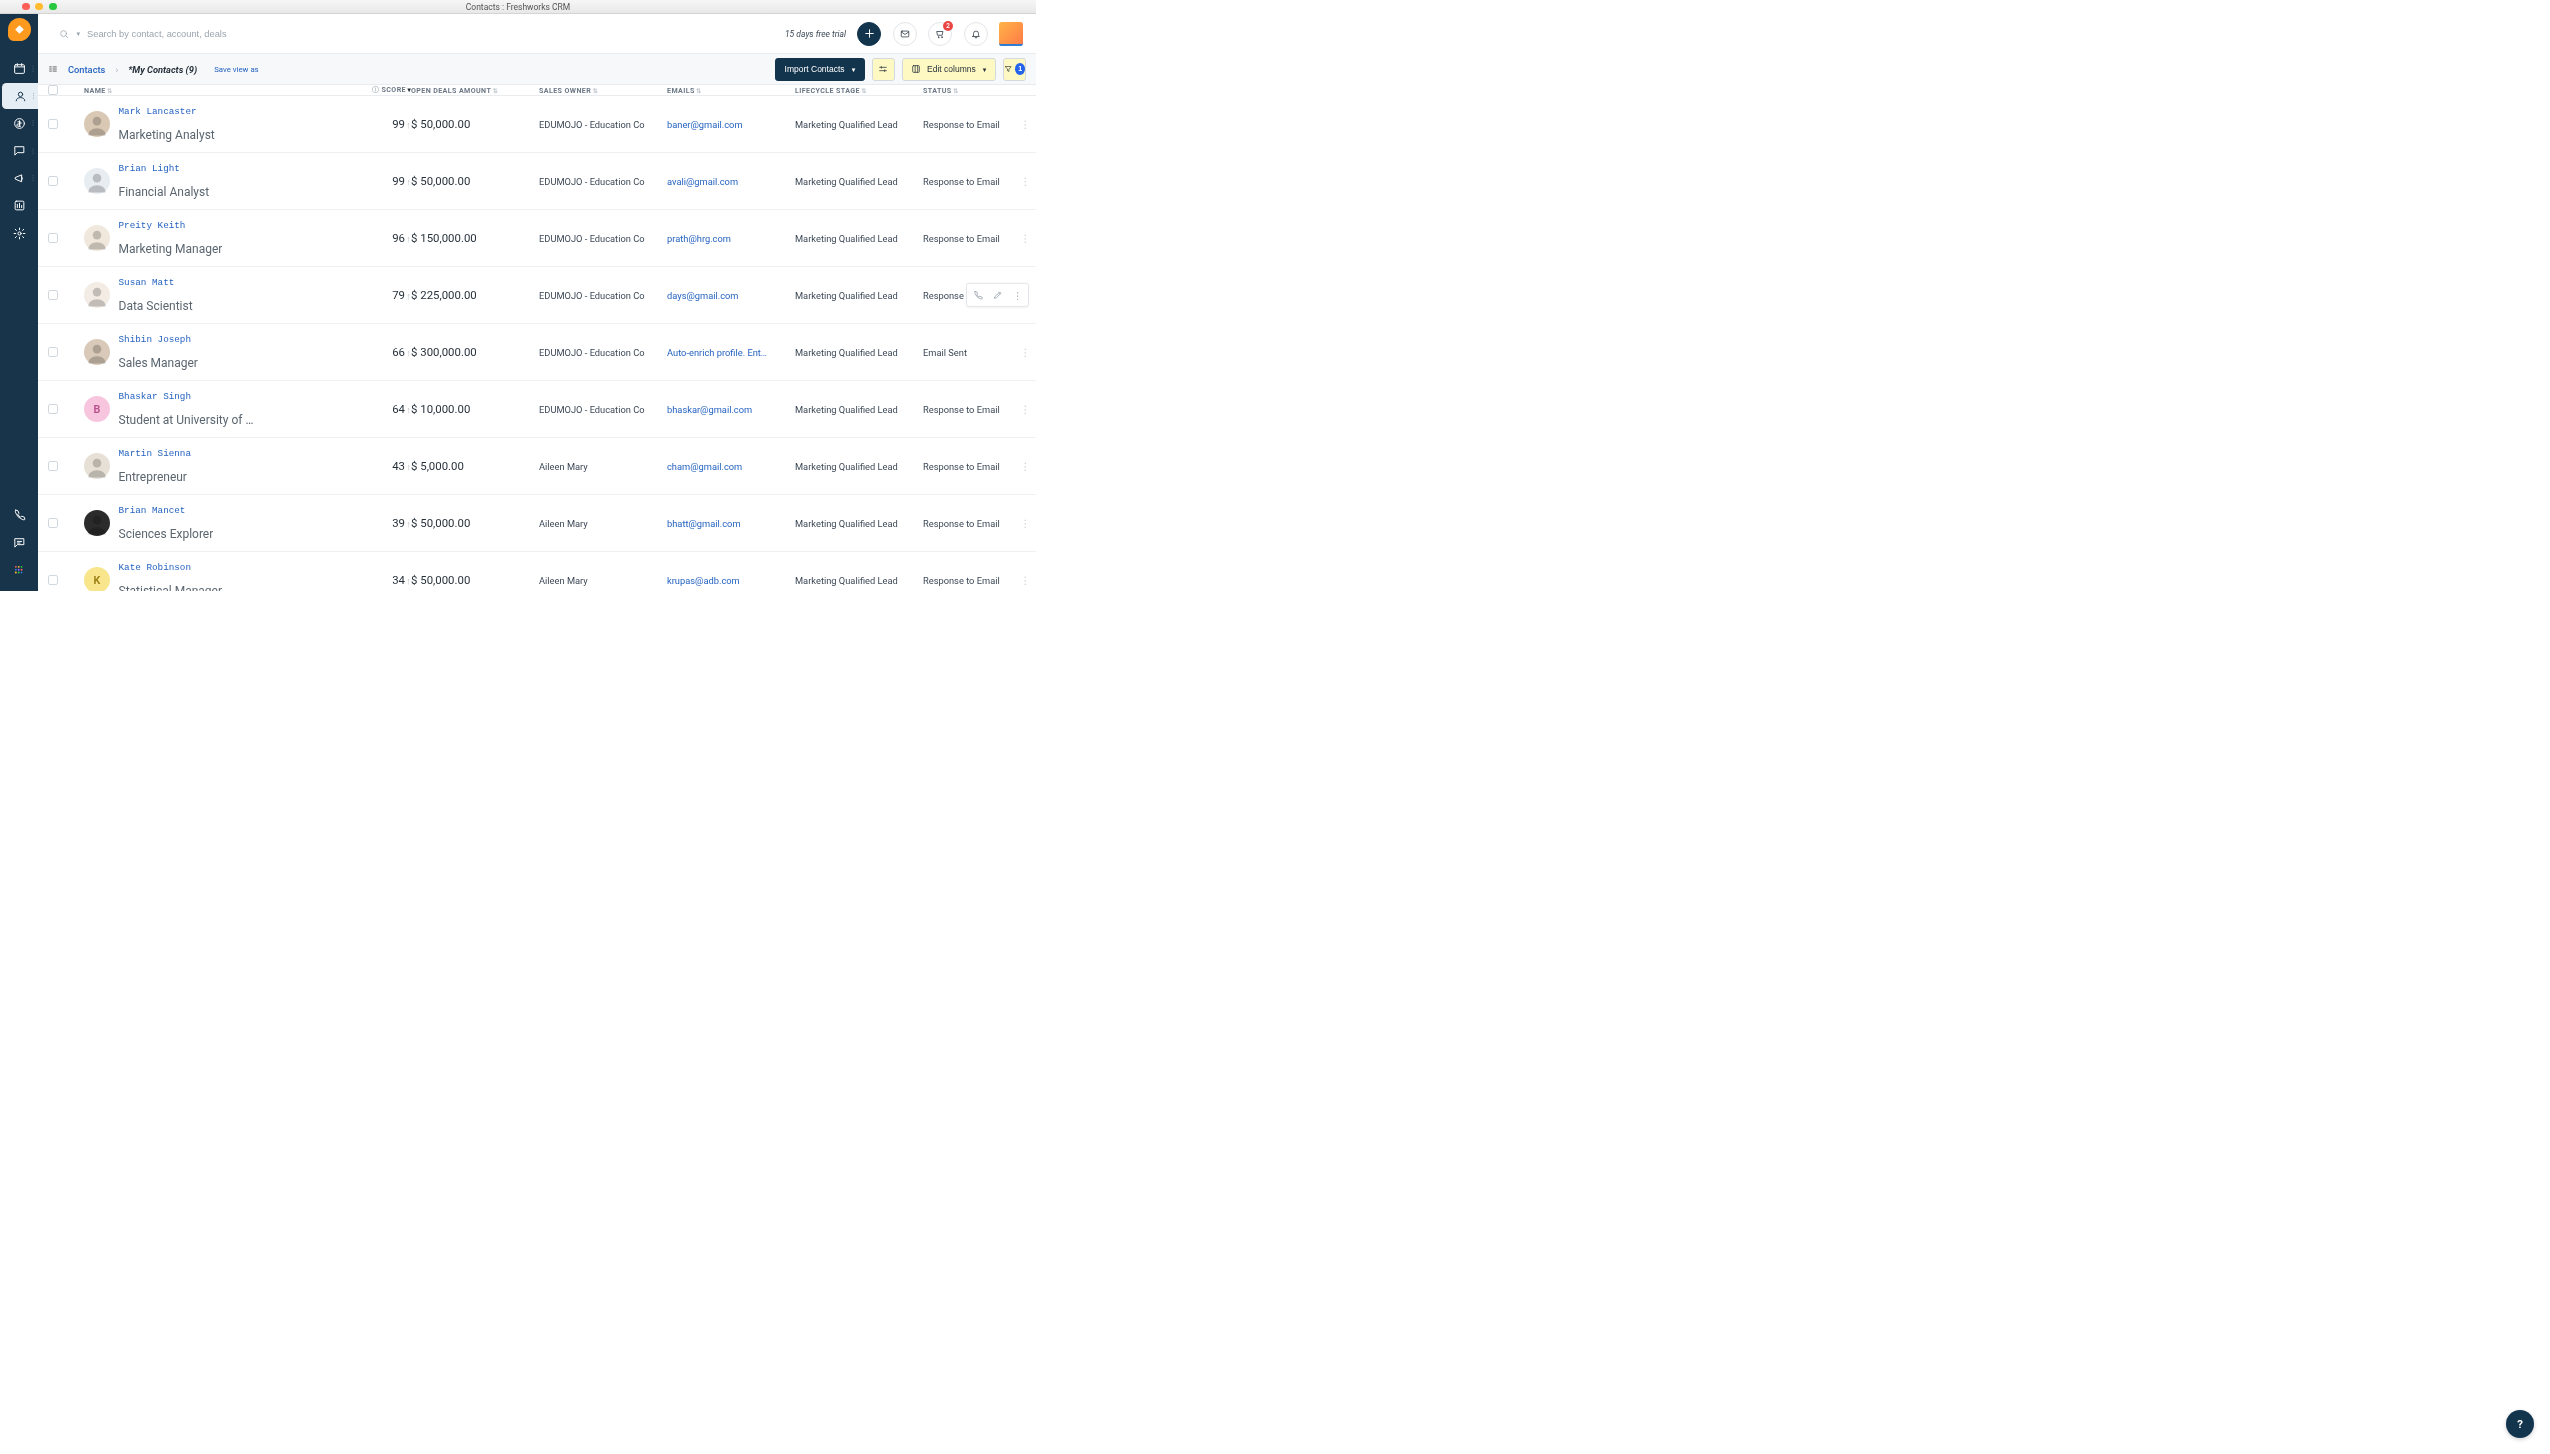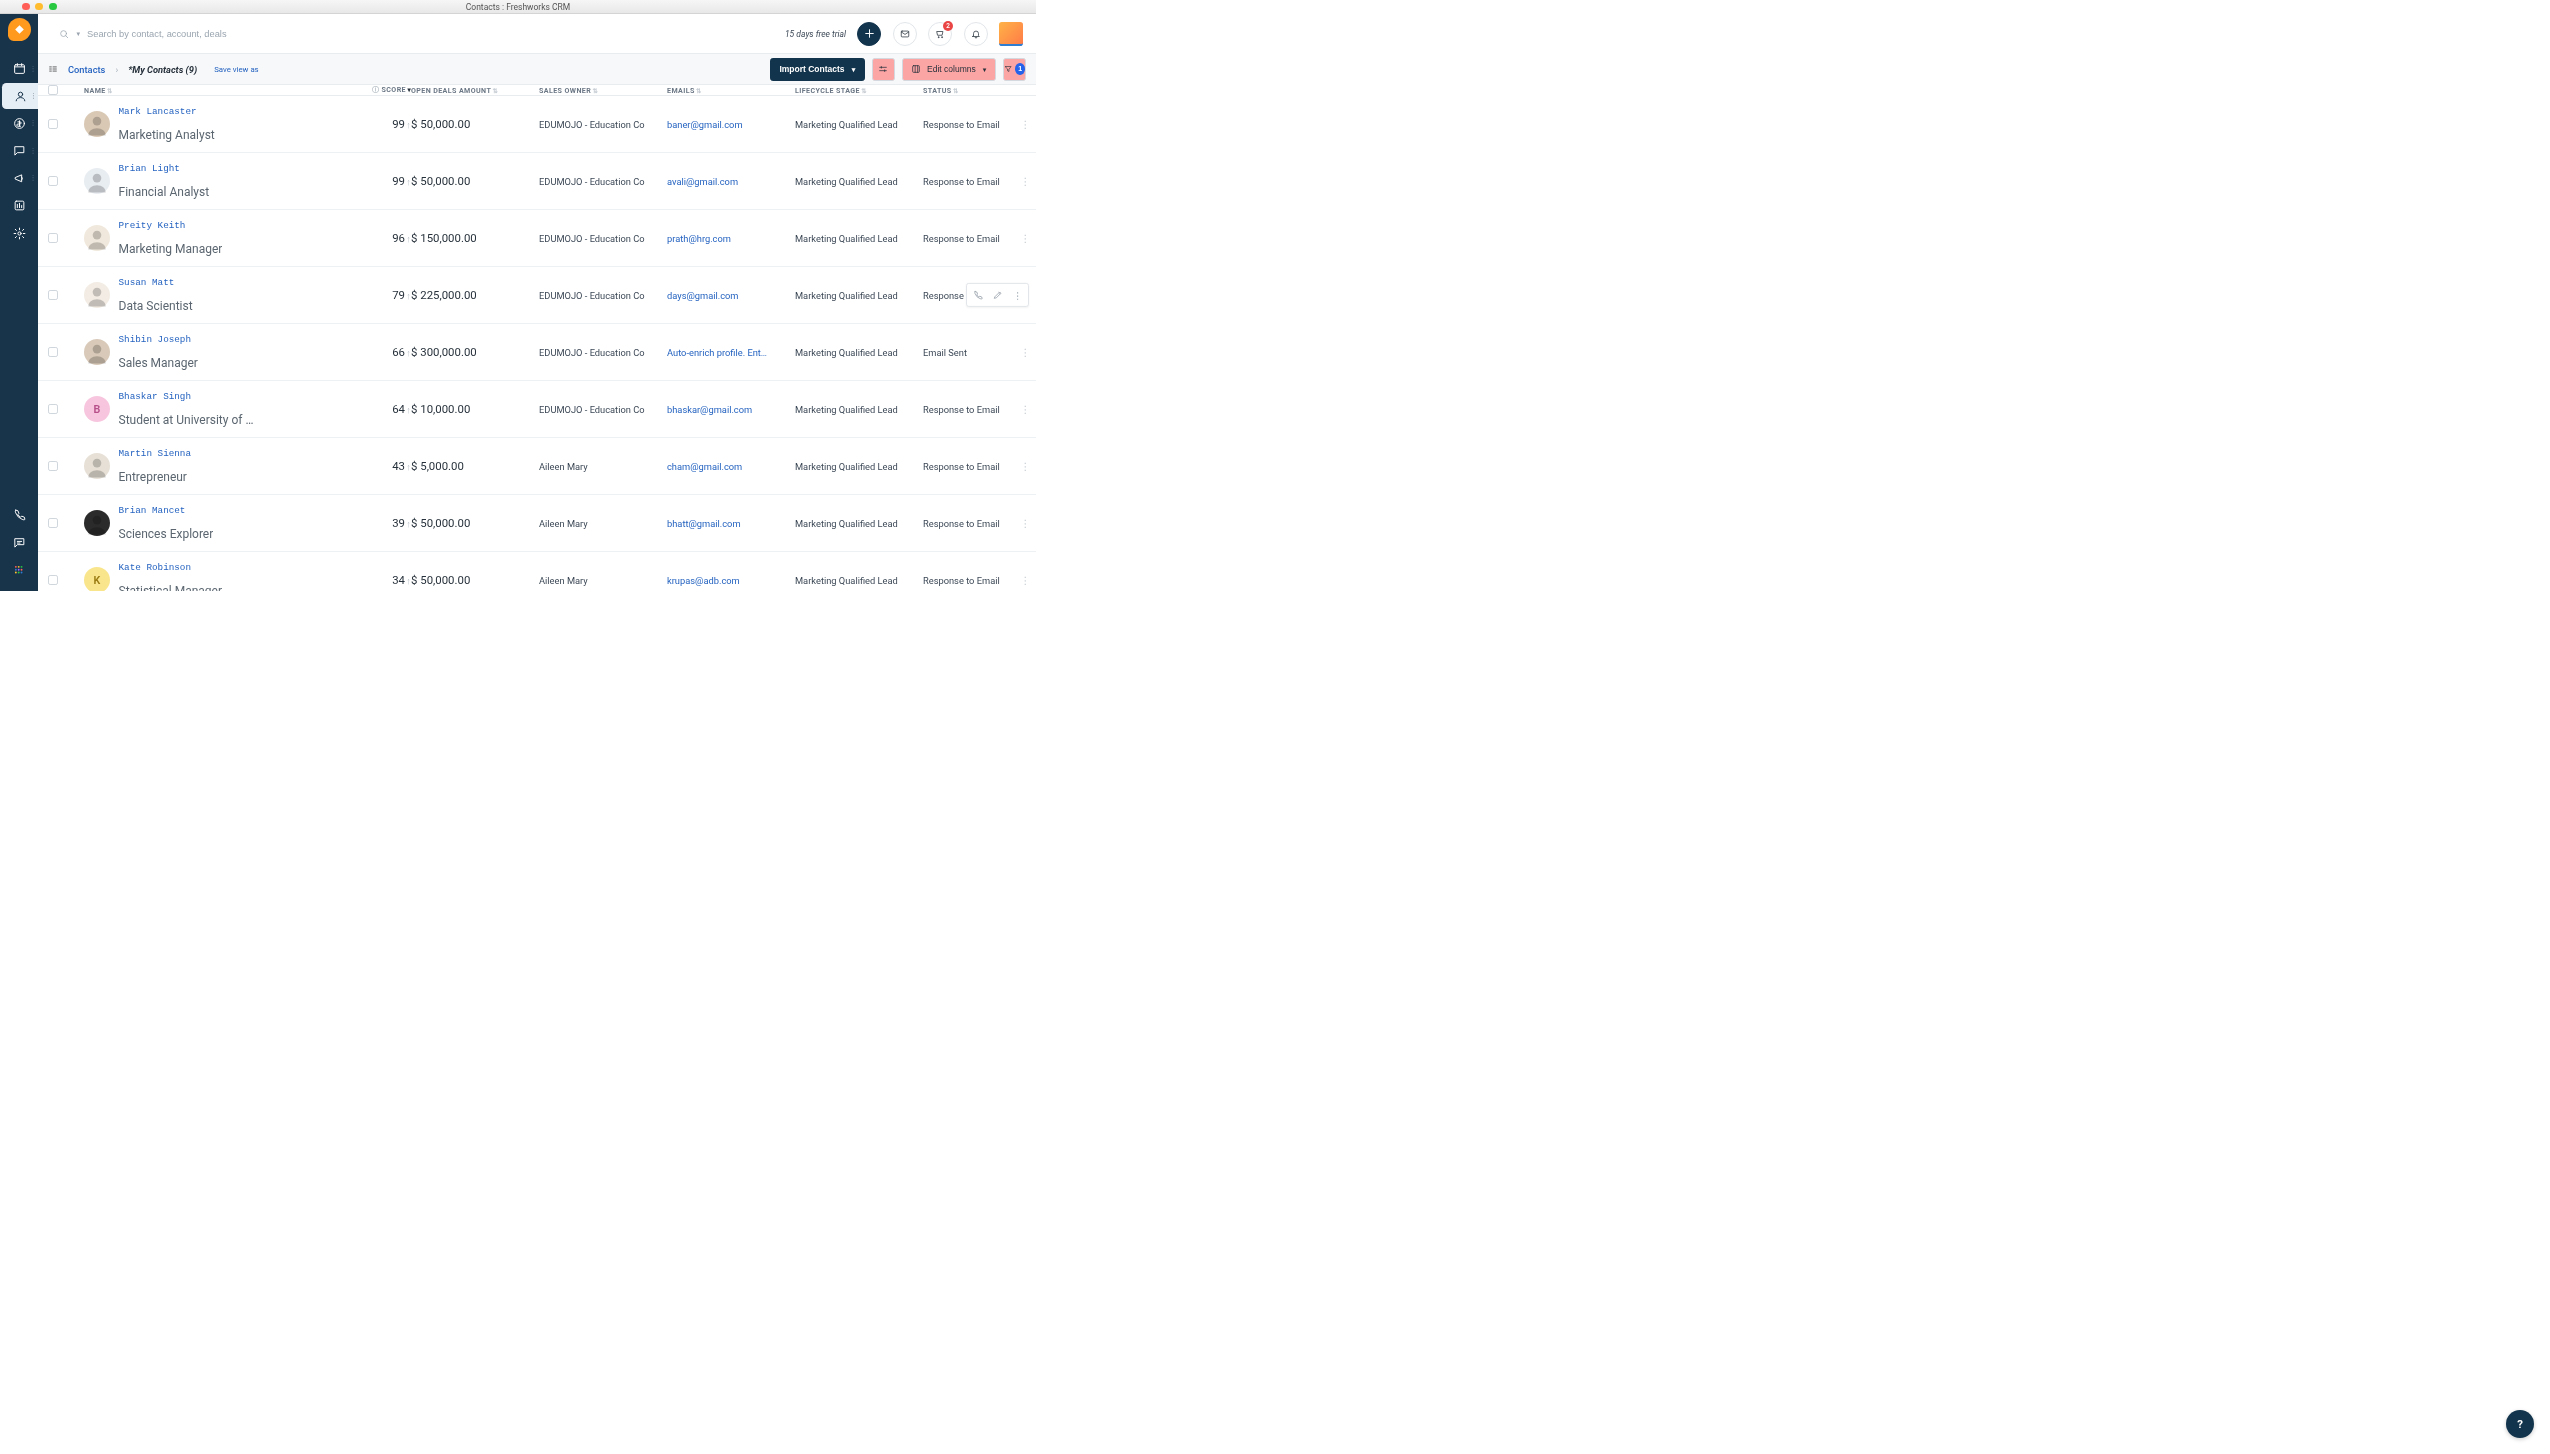--- a/index.html
+++ b/index.html
@@ -44,22 +44,22 @@
 
 
 .subheader { height: 31px; background: #f7f8fa; border-bottom: 0.7px solid #e8ecef; display: flex; align-items: center; padding: 0 10px; }
 .breadcrumb { display: flex; align-items: center; gap: 10px; }
 .bc-icon { color: #333; }
 .bc-link { color: #2563c0; font-weight: 500; }
 .bc-sep { color: #aab3bc; }
 .bc-current { font-weight: 700; font-style: italic; color: #27313b; }
 .save-view { color: #2563c0; font-size: 7.8px; margin-left: 7.1px; cursor: pointer; }
 .subheader-right { margin-left: auto; display: flex; align-items: center; gap: 7.1px; }
-.btn { height: 23px; padding: 0 8.5px; border-radius: 2.8px; border: 0.7px solid #d3d9de; background: #fca5a5; display: flex; align-items: center; gap: 4.3px; font-size: 8.5px; cursor: pointer; color: #27313b; }
-.btn.primary { background: #12344d; color: #fff; border-color: #12344d; font-weight: 700; }
+.btn { height: 23px; padding: 0 8.5px; border-radius: 2.8px; border: 0.7px solid #d3d9de; background: #fef9c3; display: flex; align-items: center; gap: 4.3px; font-size: 8.5px; cursor: pointer; color: #27313b; }
+.btn.primary { background: #12344d; color: #fff; border-color: #12344d; font-weight: 400; }
 .btn.caret::after { content: "▾"; font-size: 7.1px; margin-left: 2.8px; }
 .btn.icon-only { padding: 0; width: 23px; justify-content: center; }
 .filter-btn { display: flex; align-items: center; gap: 2.8px; }
 .filter-count { background: #2563eb; color: #fff; border-radius: 50%; width: 11.4px; height: 11.4px; font-size: 7.1px; display: flex; align-items: center; justify-content: center; font-weight: 600; }
 
 
 .table-wrap { flex: 1; overflow: auto; display: flex; flex-direction: column; }
 .thead { height: 30px; border-bottom: 0.7px solid #e8ecef; display: flex; align-items: center; padding: 0 10px; font-size: 7.1px; letter-spacing: 0.4px; color: #6b7785; text-transform: uppercase; font-weight: 700; position: sticky; top: 0; background: #fff; z-index: 2; }
 .col-cb { width: 36px; flex: none; }
 .col-name { width: 199px; flex: none; padding-left: 0; }

